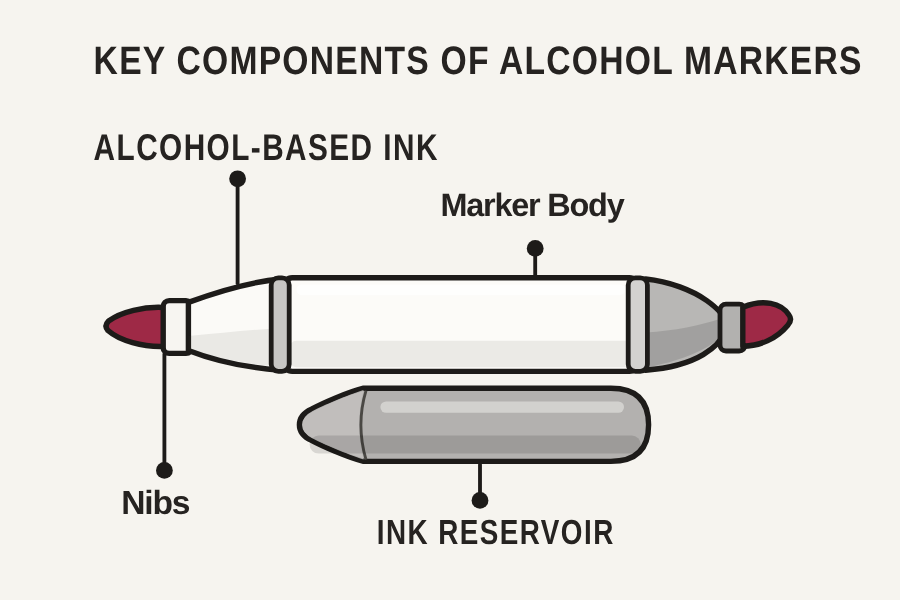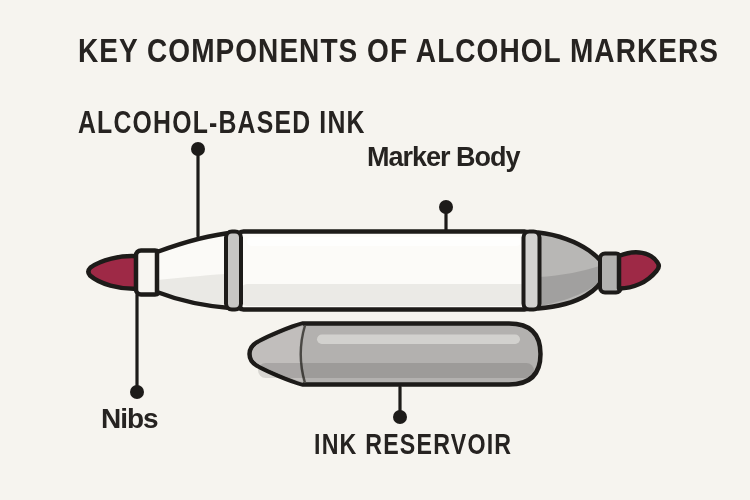--- a/index.html
+++ b/index.html
@@ -26,21 +26,21 @@
     transform:scaleX(0.85);
     margin:0;
   }
   .lbl-ink{
     left:78px;top:106px;
     font-size:31px;font-weight:700;
     letter-spacing:1.5px;
     transform:scaleX(0.80);
   }
   .lbl-body{
-    left:367px;top:143px;
+    left:367px;top:157px;
     font-size:27px;font-weight:700;
     letter-spacing:-1px;
   }
   .lbl-nibs{
     left:101px;top:404px;
     font-size:28px;font-weight:700;
     letter-spacing:-1px;
   }
   .lbl-res{
     left:314px;top:429px;

